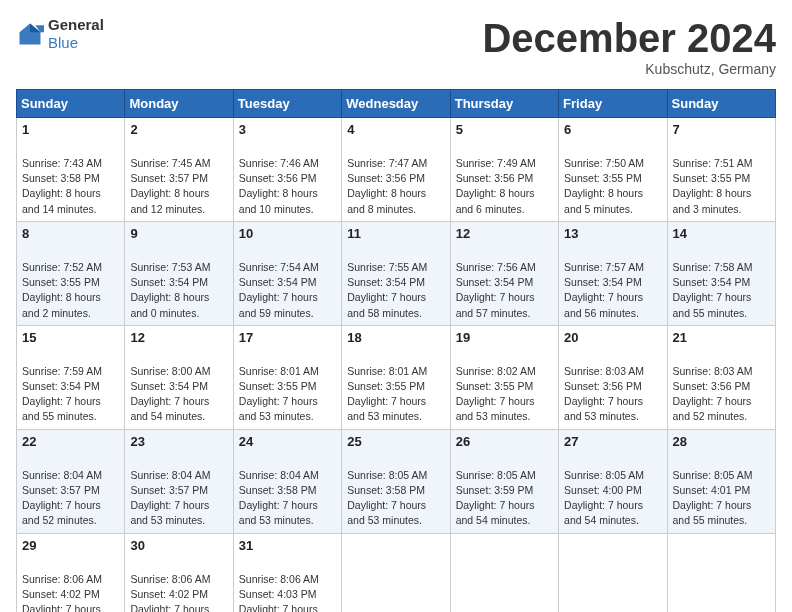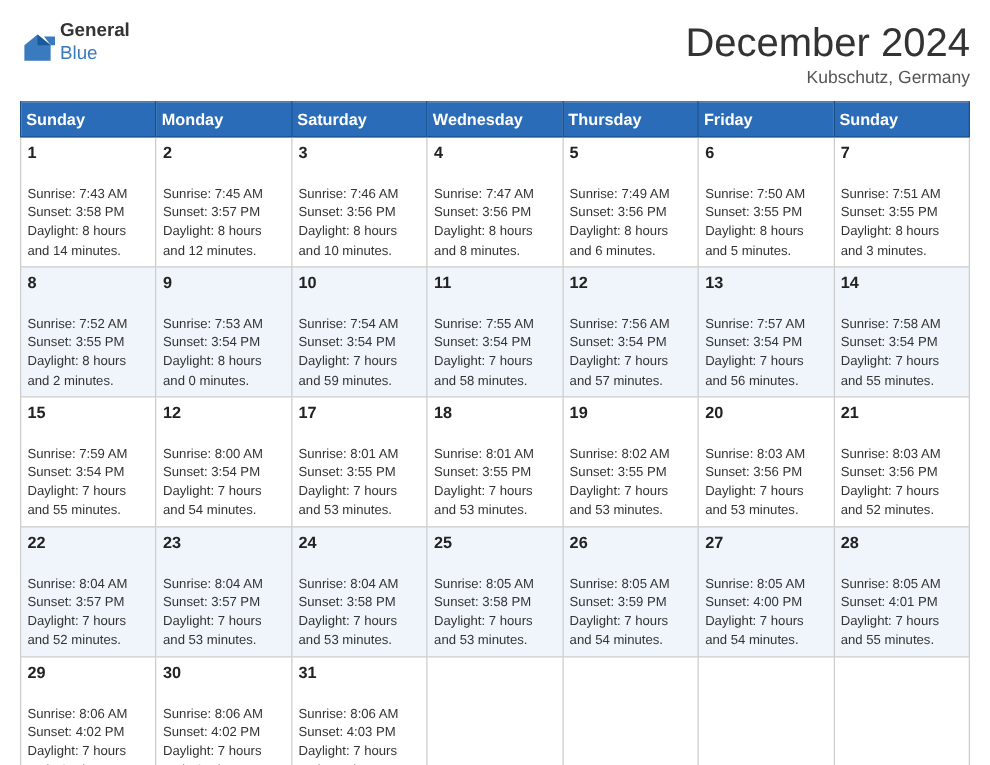--- a/index.html
+++ b/index.html
@@ -11,31 +11,31 @@
       padding: 16px;
     }
     .header {
       display: flex;
       justify-content: space-between;
       align-items: flex-start;
       margin-bottom: 12px;
     }
     .logo {
       display: flex;
-      align-items: flex-end;
+      align-items: center;
       gap: 4px;
     }
     .logo-text-general { font-size: 15px; font-weight: bold; color: #333; }
     .logo-text-blue { font-size: 15px; font-weight: normal; color: #3a7abf; }
     .logo-icon {
       width: 28px;
       height: 28px;
     }
     .title-block { text-align: right; }
-    .month-title { font-size: 32px; font-weight: normal; color: #333; }
+    .month-title { font-size: 40px; font-weight: bold; color: #333; }
     .location { font-size: 14px; color: #555; }
     .calendar {
       width: 100%;
       border-collapse: collapse;
       font-size: 11px;
     }
     .calendar th {
       background: #2b6cb8;
       color: #fff;
       padding: 6px 4px;
@@ -91,21 +91,21 @@
     <div class="month-title">December 2024</div>
     <div class="location">Kubschutz, Germany</div>
   </div>
 </div>
 
 <table class="calendar">
   <thead>
     <tr>
     <th>Sunday</th>
         <th>Monday</th>
-        <th>Saturday</th>
+        <th>Tuesday</th>
         <th>Wednesday</th>
         <th>Thursday</th>
         <th>Friday</th>
         <th>Sunday</th>
       </tr>
   </thead>
   <tbody id="calendar-body">
   <tr>
         <td>
           <span class="day-num">1</span>

